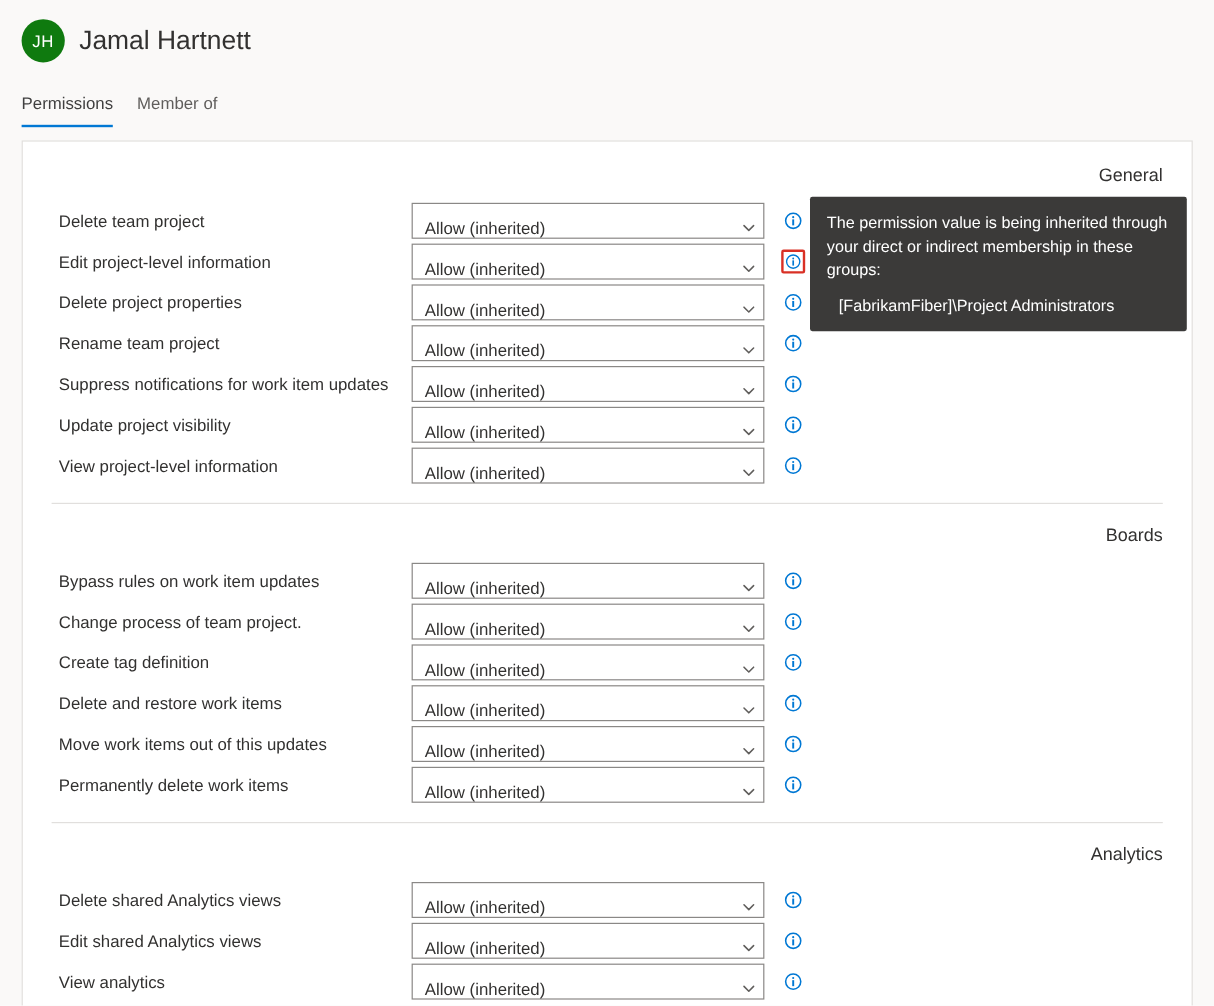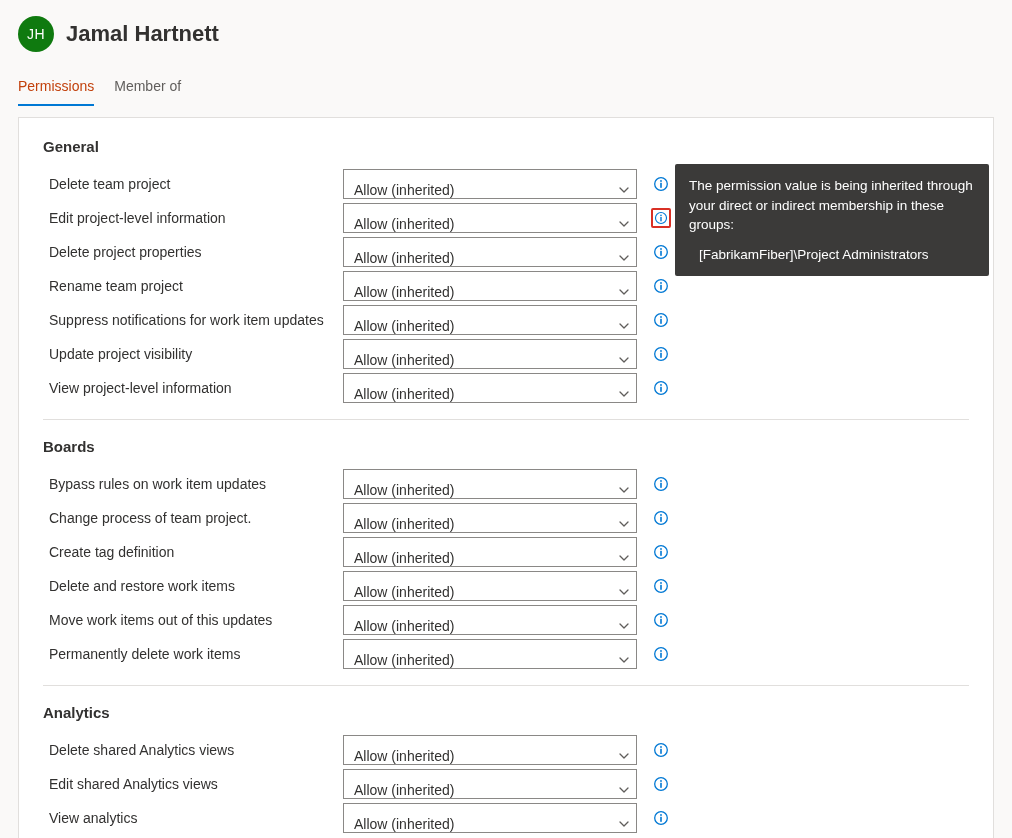--- a/index.html
+++ b/index.html
@@ -32,57 +32,58 @@
     background: #0f7a0f;
     color: #fff;
     display: flex;
     align-items: center;
     justify-content: center;
     font-size: 14px;
     letter-spacing: 0.5px;
   }
   .user-name {
     font-size: 22px;
-    font-weight: 700;
+    font-weight: 400;
   }
 
   
   .tabs {
     display: flex;
     gap: 20px;
     margin-top: 18px;
     border-bottom: 1px solid transparent;
   }
   .tab {
     padding: 8px 0 10px 0;
     font-size: 14px;
     color: #605e5c;
     cursor: pointer;
     border-bottom: 2px solid transparent;
   }
   .tab.active {
-    color: #c2410c;
+    color: #404040;
     font-weight: 500;
     border-bottom: 2px solid #0078d4;
   }
 
   
   .panel {
     margin-top: 10px;
     background: #fff;
     border: 1px solid #e1dfdd;
     padding: 20px 24px 10px 24px;
     min-height: 700px;
     position: relative;
   }
 
   .section-title {
     font-size: 15px;
-    font-weight: 700;
+    font-weight: 400;
     margin: 0 0 12px 0;
+    text-align: right;
   }
 
   .perm-row {
     display: flex;
     align-items: center;
     padding: 2px 0;
   }
   .perm-label {
     width: 300px;
     padding-left: 6px;

